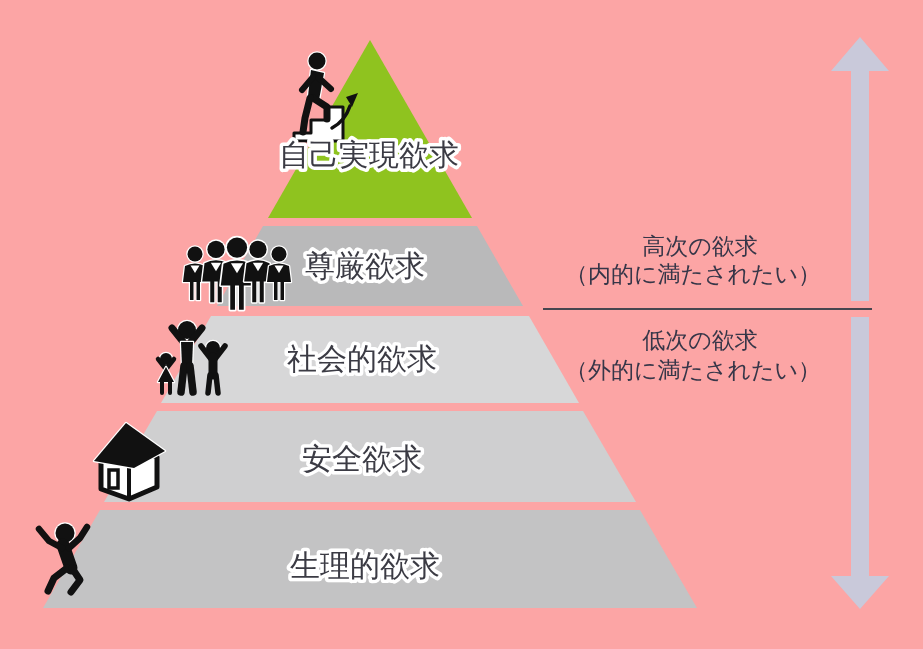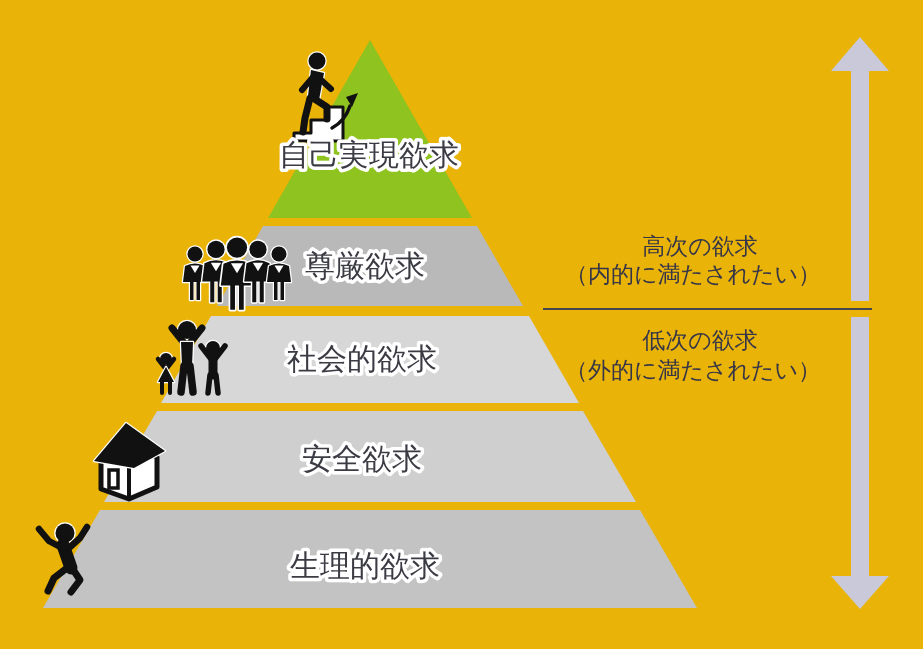--- a/index.html
+++ b/index.html
@@ -1,19 +1,19 @@
 <!DOCTYPE html>
 <html><head>
 <meta charset="utf-8">
 <style>
   html,body{margin:0;padding:0;background:#ffffff;}
   .stage{
     position:relative;
     width:923px;height:649px;
-    background:#eab308;
+    background:#fca5a5;
     font-family:Liberation Serif, serif;
     overflow:hidden;
   }
   svg{display:block;}
   .level-label{
     font-size:30px;
     font-weight:500;
     stroke:#ffffff;
     stroke-width:7px;
     stroke-linejoin:round;

